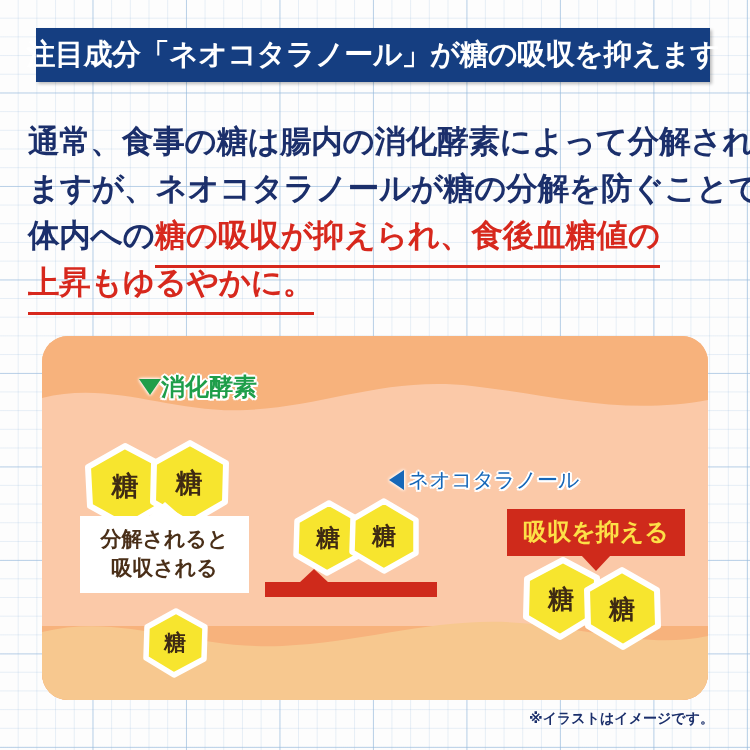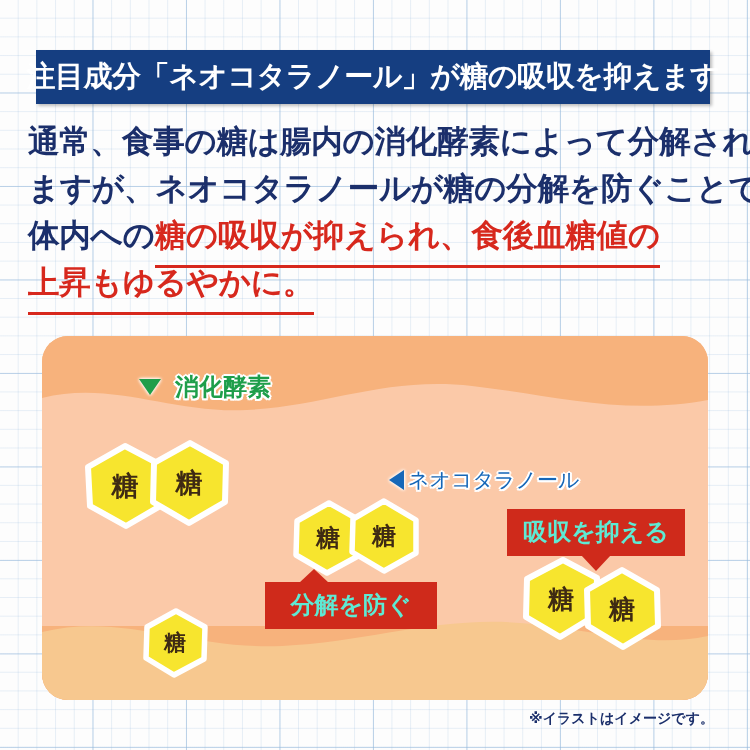--- a/index.html
+++ b/index.html
@@ -30,21 +30,21 @@
       93.5px 93.5px,
       18.7px 18.7px,
       18.7px 18.7px;
     background-position: -1px -1px, -1px -1px, -1px -1px, -1px -1px;
   }
 
   
   #header-banner {
     position: absolute;
     left: 36px;
-    top: 50px;
+    top: 28px;
     width: 674px;
     height: 54px;
     background: #153e81;
     box-shadow: 2px 2px 3px rgba(0,0,0,0.25);
     display: flex;
     align-items: center;
     justify-content: center;
   }
   #header-title {
     color: #ffffff;
@@ -113,21 +113,21 @@
     font-weight: bold;
     font-family: "DejaVu Sans", "Liberation Sans", sans-serif;
     pointer-events: none;
   }
 
   
   #enzyme-label {
     left: 139px; top: 371px;
     display: flex;
     align-items: center;
-    gap: 14px;
+    gap: 0;
     font-size: 24px;
     font-weight: bold;
     color: #1e9e4a;
     font-family: "DejaVu Sans", "Liberation Sans", sans-serif;
     text-shadow:
       2px 0 0 #fff, -2px 0 0 #fff, 0 2px 0 #fff, 0 -2px 0 #fff,
       1.5px 1.5px 0 #fff, -1.5px 1.5px 0 #fff, 1.5px -1.5px 0 #fff, -1.5px -1.5px 0 #fff;
   }
   #enzyme-tri {
     width: 0; height: 0;
@@ -179,21 +179,21 @@
     transform: translateX(-50%);
     width: 0; height: 0;
     border-left: 17px solid transparent;
     border-right: 17px solid transparent;
     border-bottom: 15px solid #ffffff;
   }
 
   
   .red-label {
     background: #cf2a1b;
-    color: #5eead4;
+    color: #fde047;
     font-weight: bold;
     font-family: "DejaVu Sans", "Liberation Sans", sans-serif;
     text-align: center;
     white-space: nowrap;
   }
   .red-tail-up {
     position: absolute;
     left: 34px;
     top: -13px;
     width: 0; height: 0;
@@ -313,24 +313,28 @@
   <div class="ill" id="enzyme-label">
     <span id="enzyme-tri"></span>
     <span>消化酵素</span>
   </div>
 
   <div class="ill" id="neo-label">
     <span id="neo-tri"></span>
     <span>ネオコタラノール</span>
   </div>
 
+  <div class="ill" id="white-callout">
+    <div id="white-callout-notch"></div>
+    <div>分解されると</div>
+    <div>吸収される</div>
+  </div>
 
   <div class="ill red-label" id="block-label">
     <div class="red-tail-up"></div>
-    <span>分解を防ぐ</span>
   </div>
 
   <div class="ill red-label" id="suppress-label">
     <span>吸収を抑える</span>
     <div class="red-tail-down"></div>
   </div>
 
   <div id="footnote">※イラストはイメージです。</div>
 
 </div>

